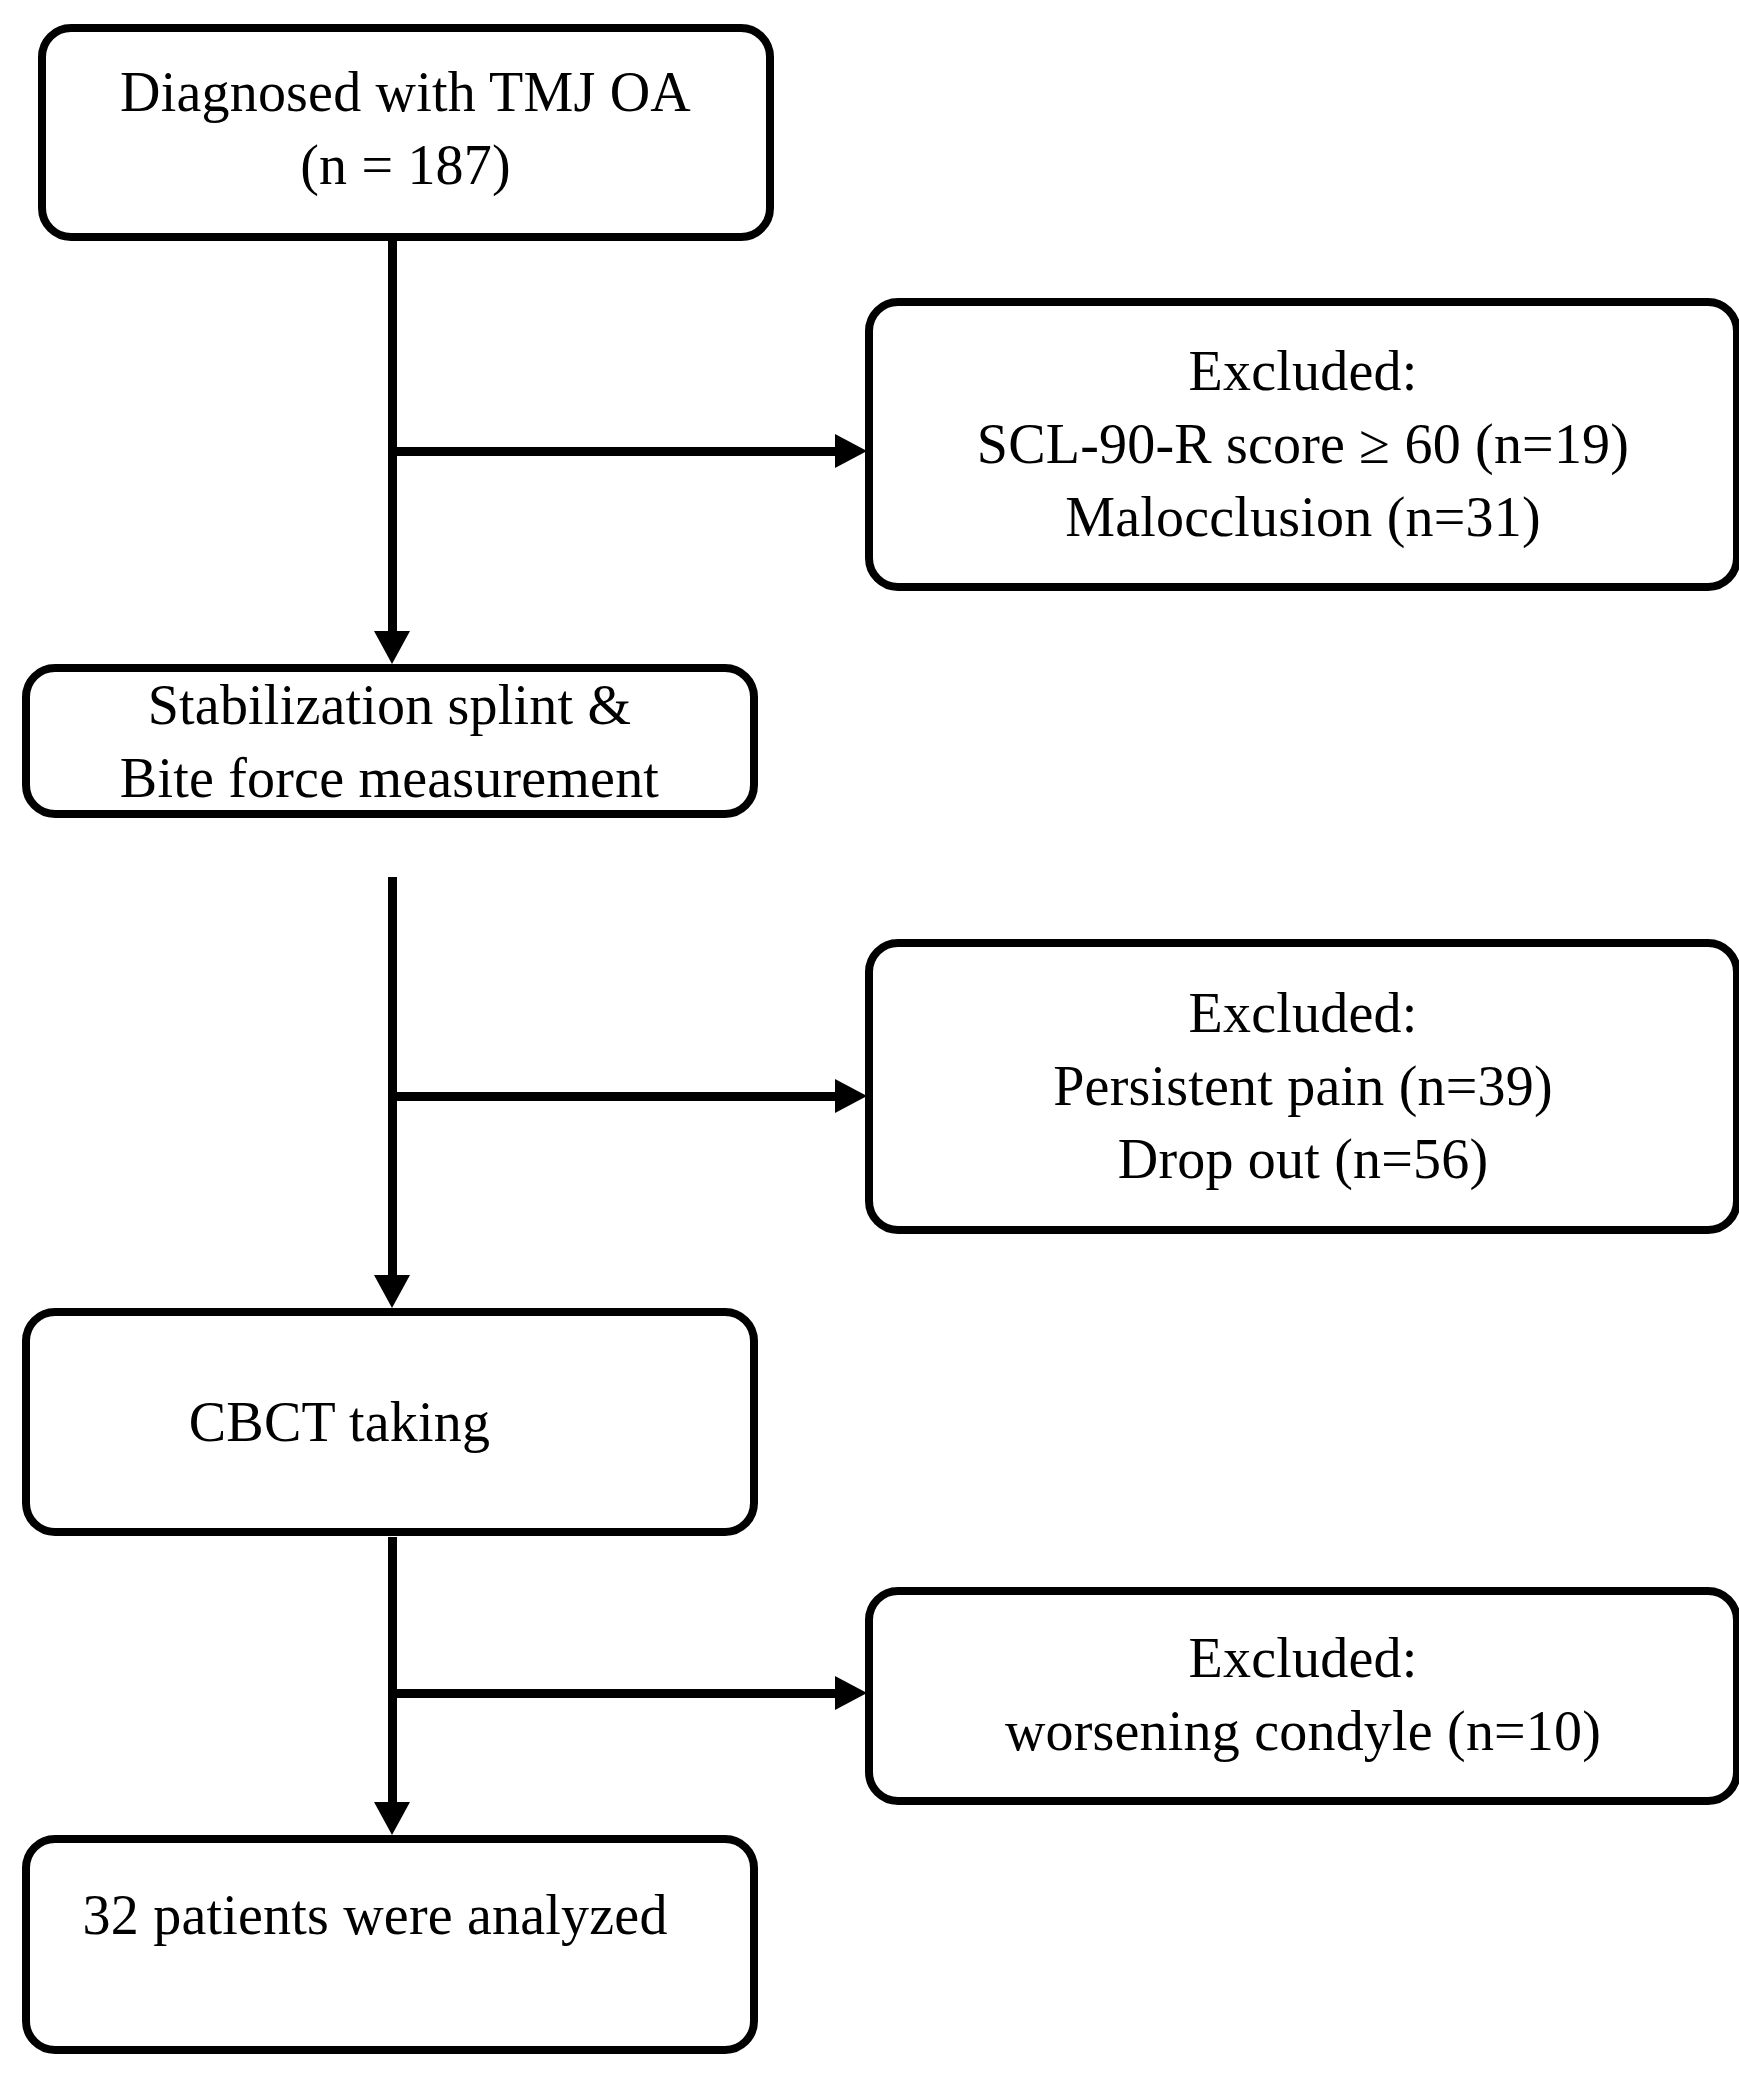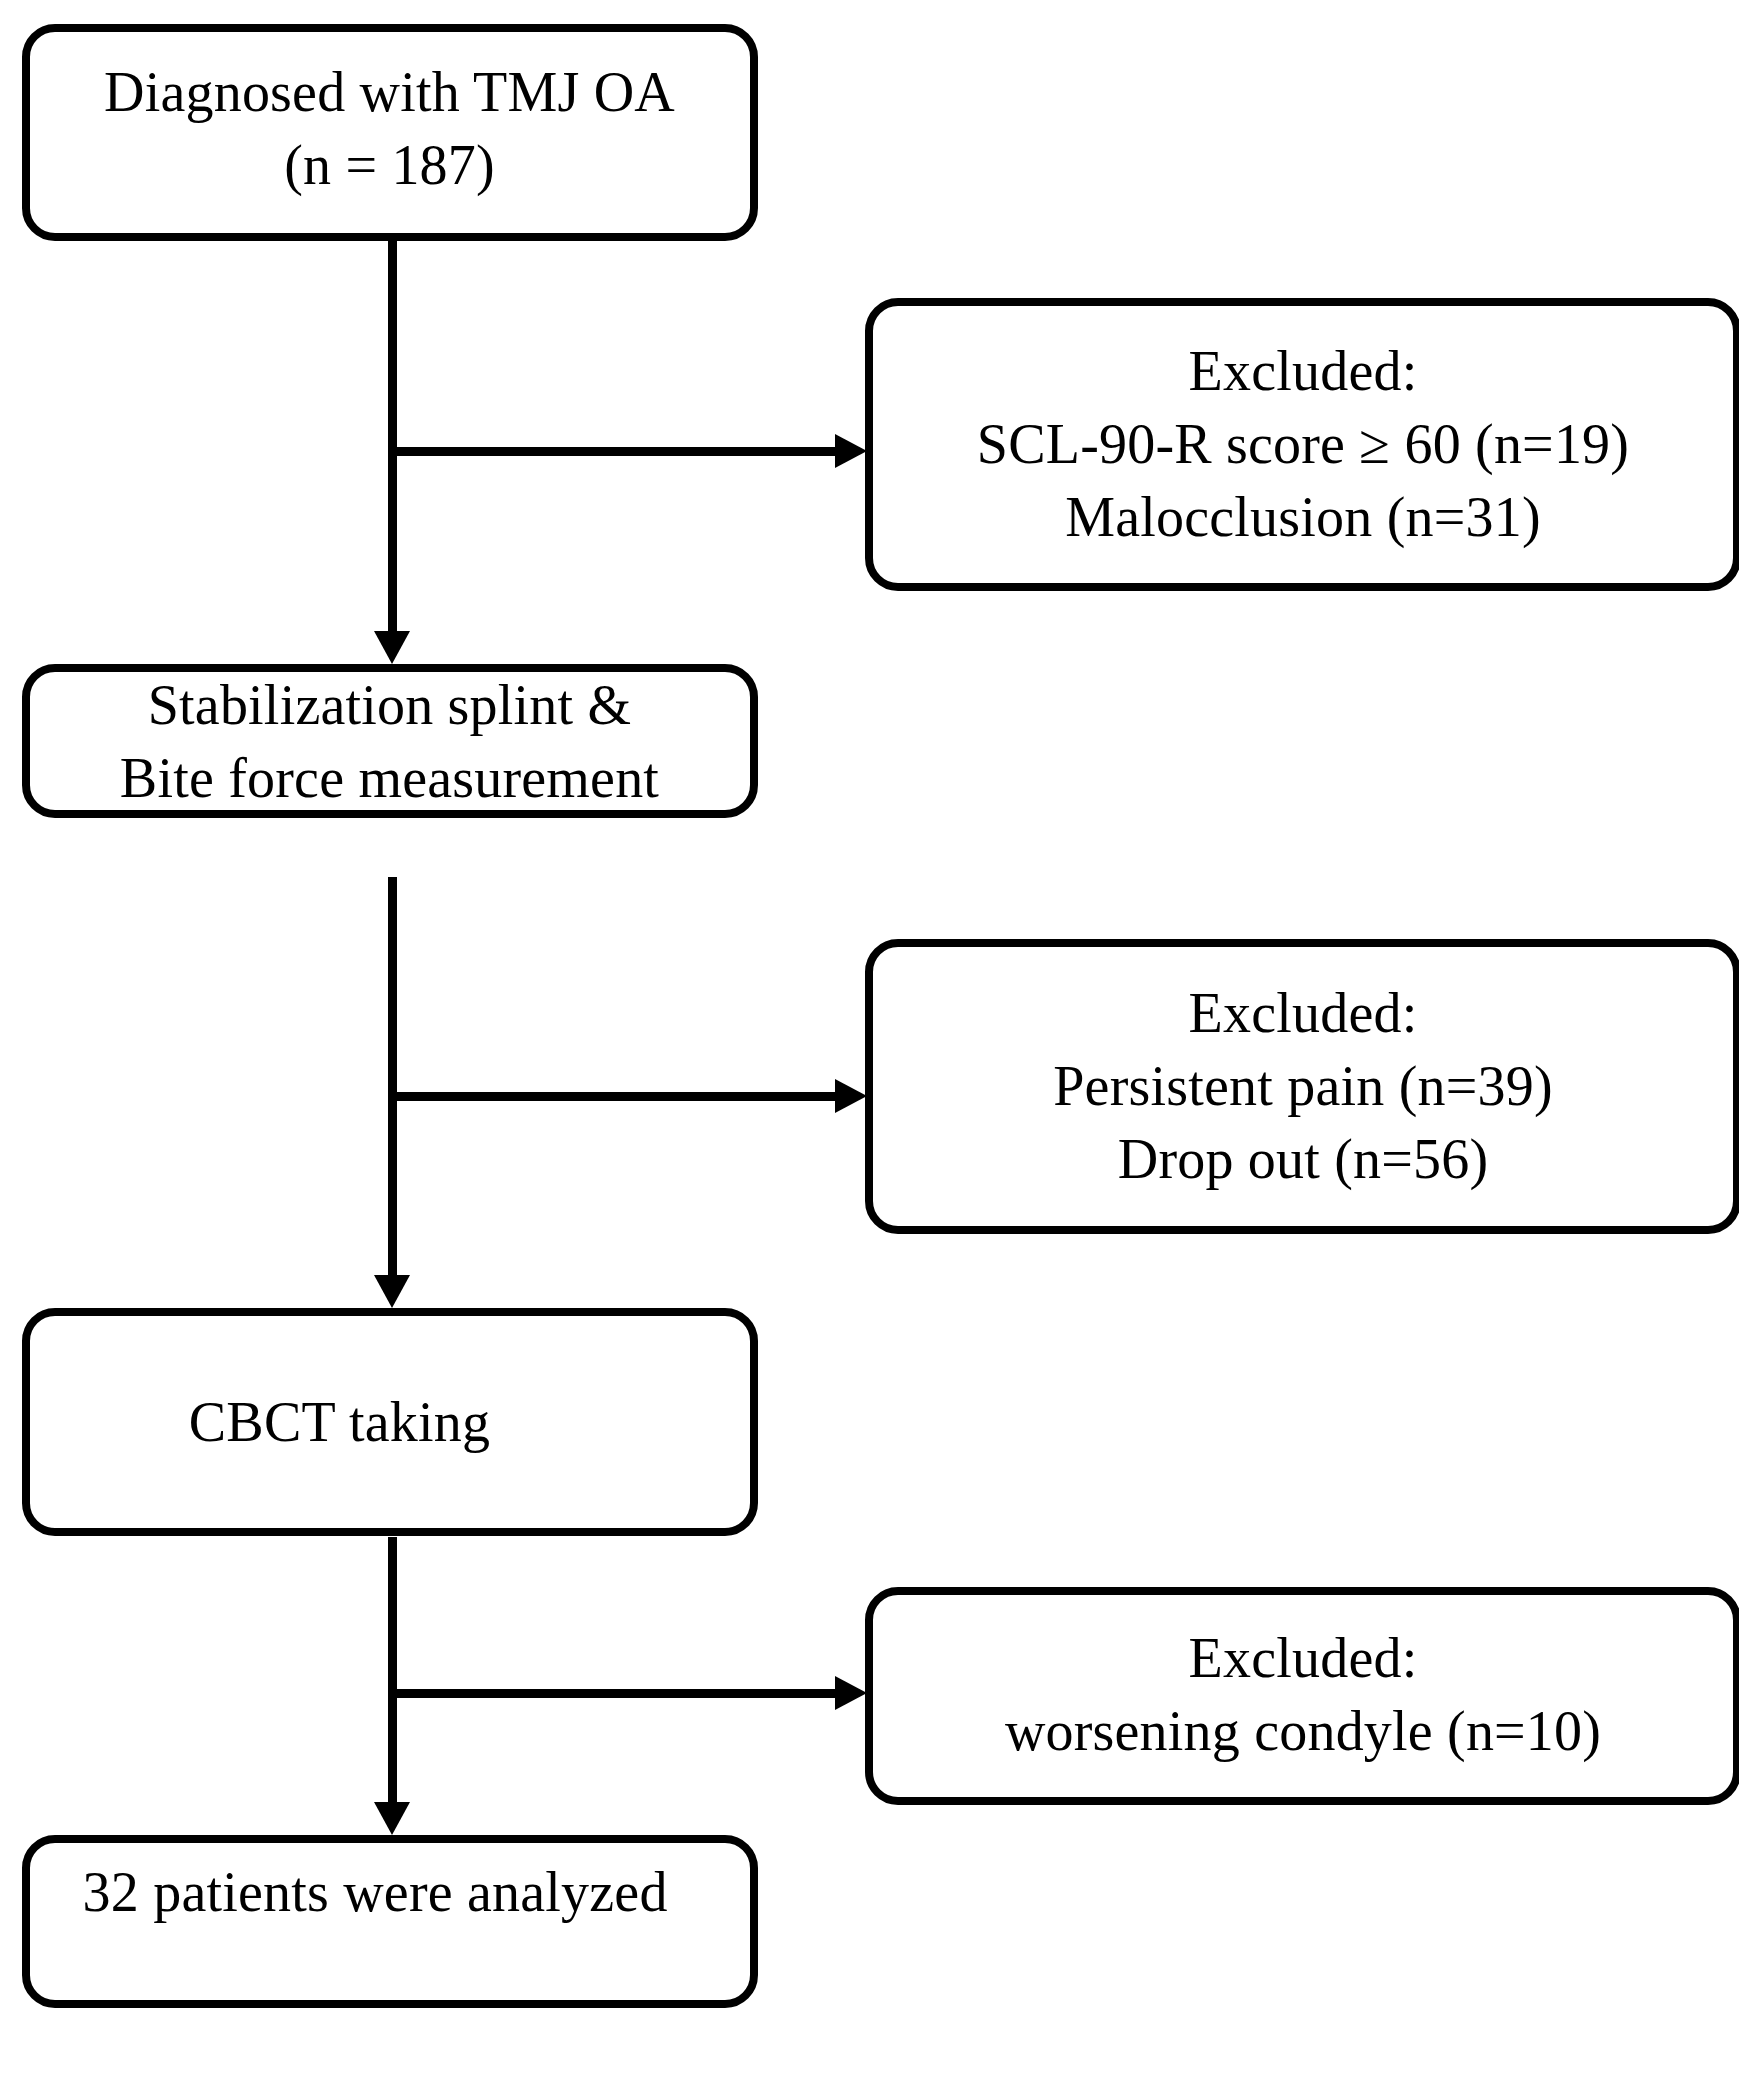--- a/index.html
+++ b/index.html
@@ -30,24 +30,24 @@
     font-size: 56px;
     line-height: 1.30;
     text-align: center;
     white-space: pre-line;
     letter-spacing: 0.2px;
   }
   
   .n-main   { left: 21.5px; width: 736px; }
   .n-excl   { left: 865px; width: 876px; }
 
-  .n1 { top: 24px;   height: 217px; }
+  .n1 { top: 24px;   height: 217px; margin-left: 16px; }
   .n2 { top: 664px;  height: 154px; }
   .n3 { top: 1308px; height: 228px; }
-  .n4 { top: 1835px; height: 173px; }
+  .n4 { top: 1835px; height: 219px; }
 
   .e1 { top: 298px;  height: 293px; }
   .e2 { top: 939px; height: 295px; }
   .e3 { top: 1587px; height: 218px; }
 
   
   .n1 .txt { transform: translateY(-4.3px); }
   .n2 .txt { transform: translateY(1.4px); }
   .n3 .txt { transform: translateX(-50px) translateY(0px); }
   .n4 .txt { transform: translateX(-14.4px) translateY(-29px); }

